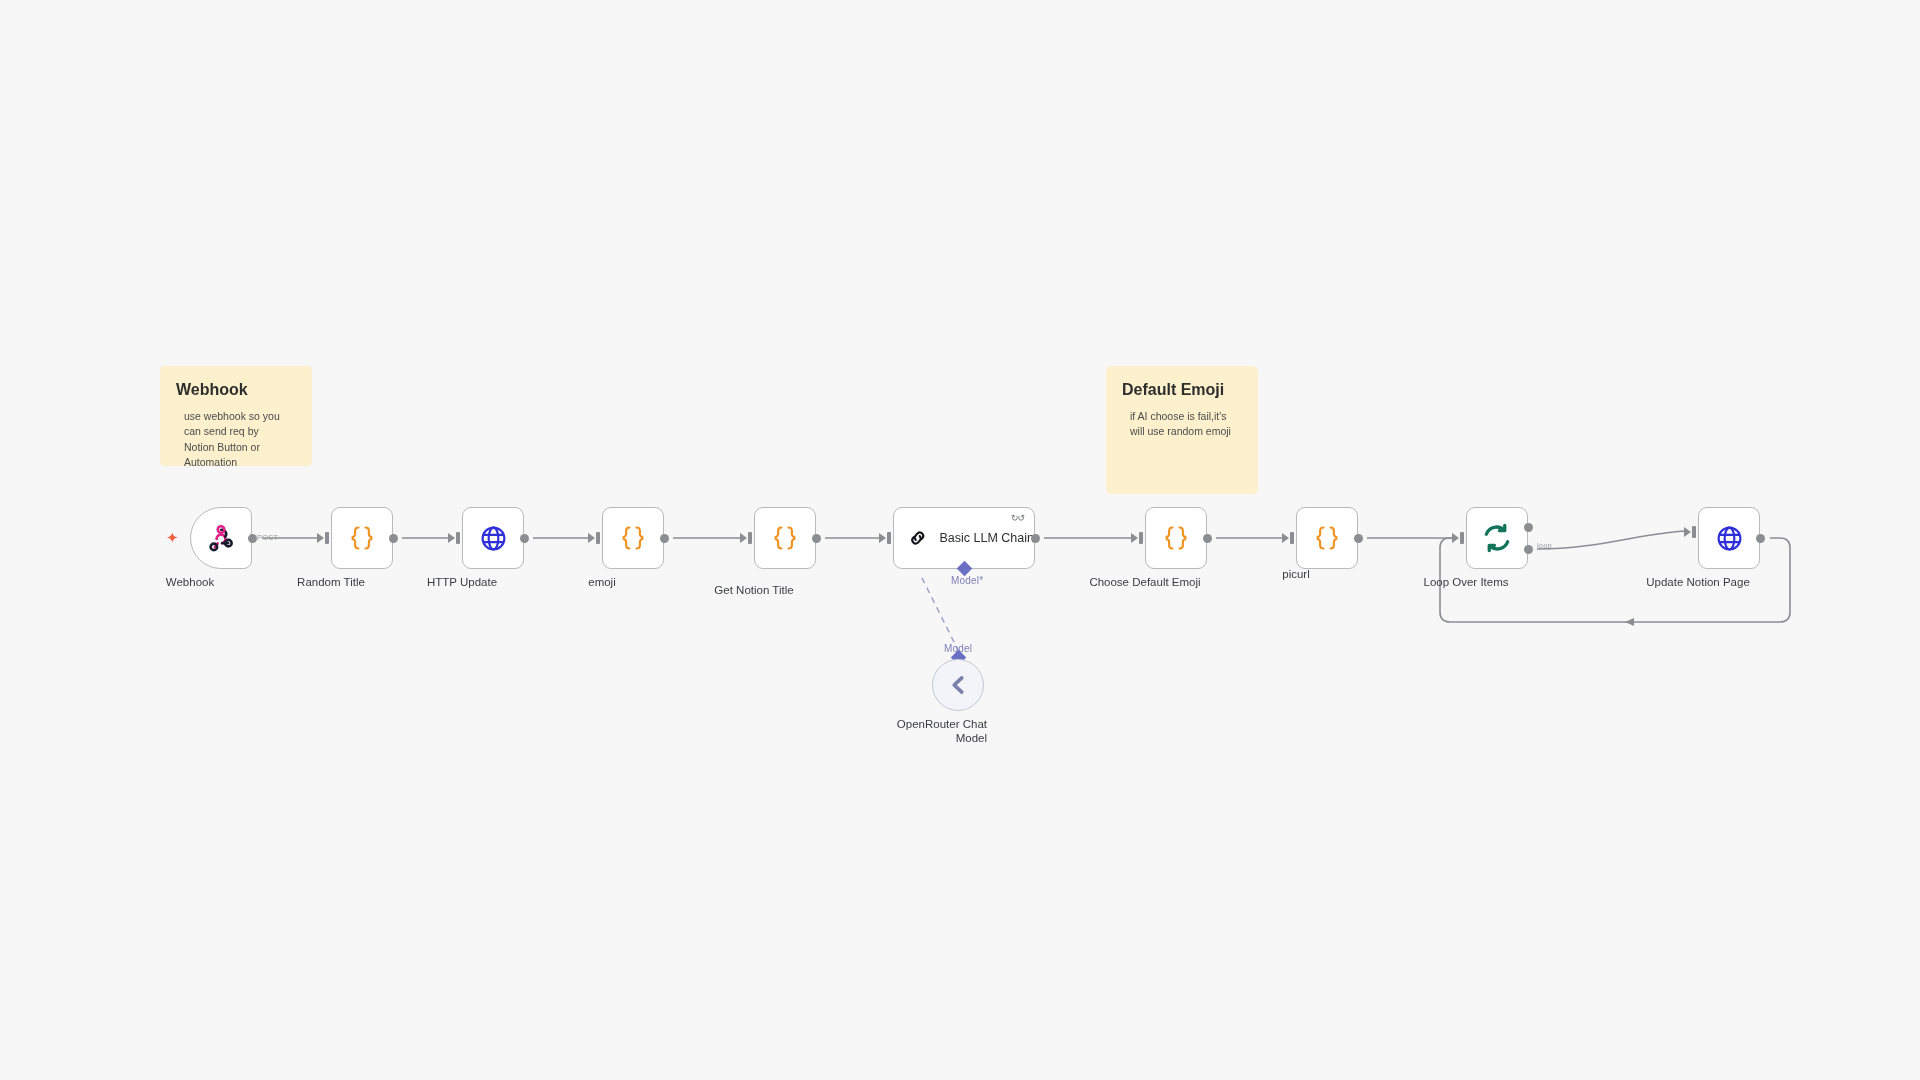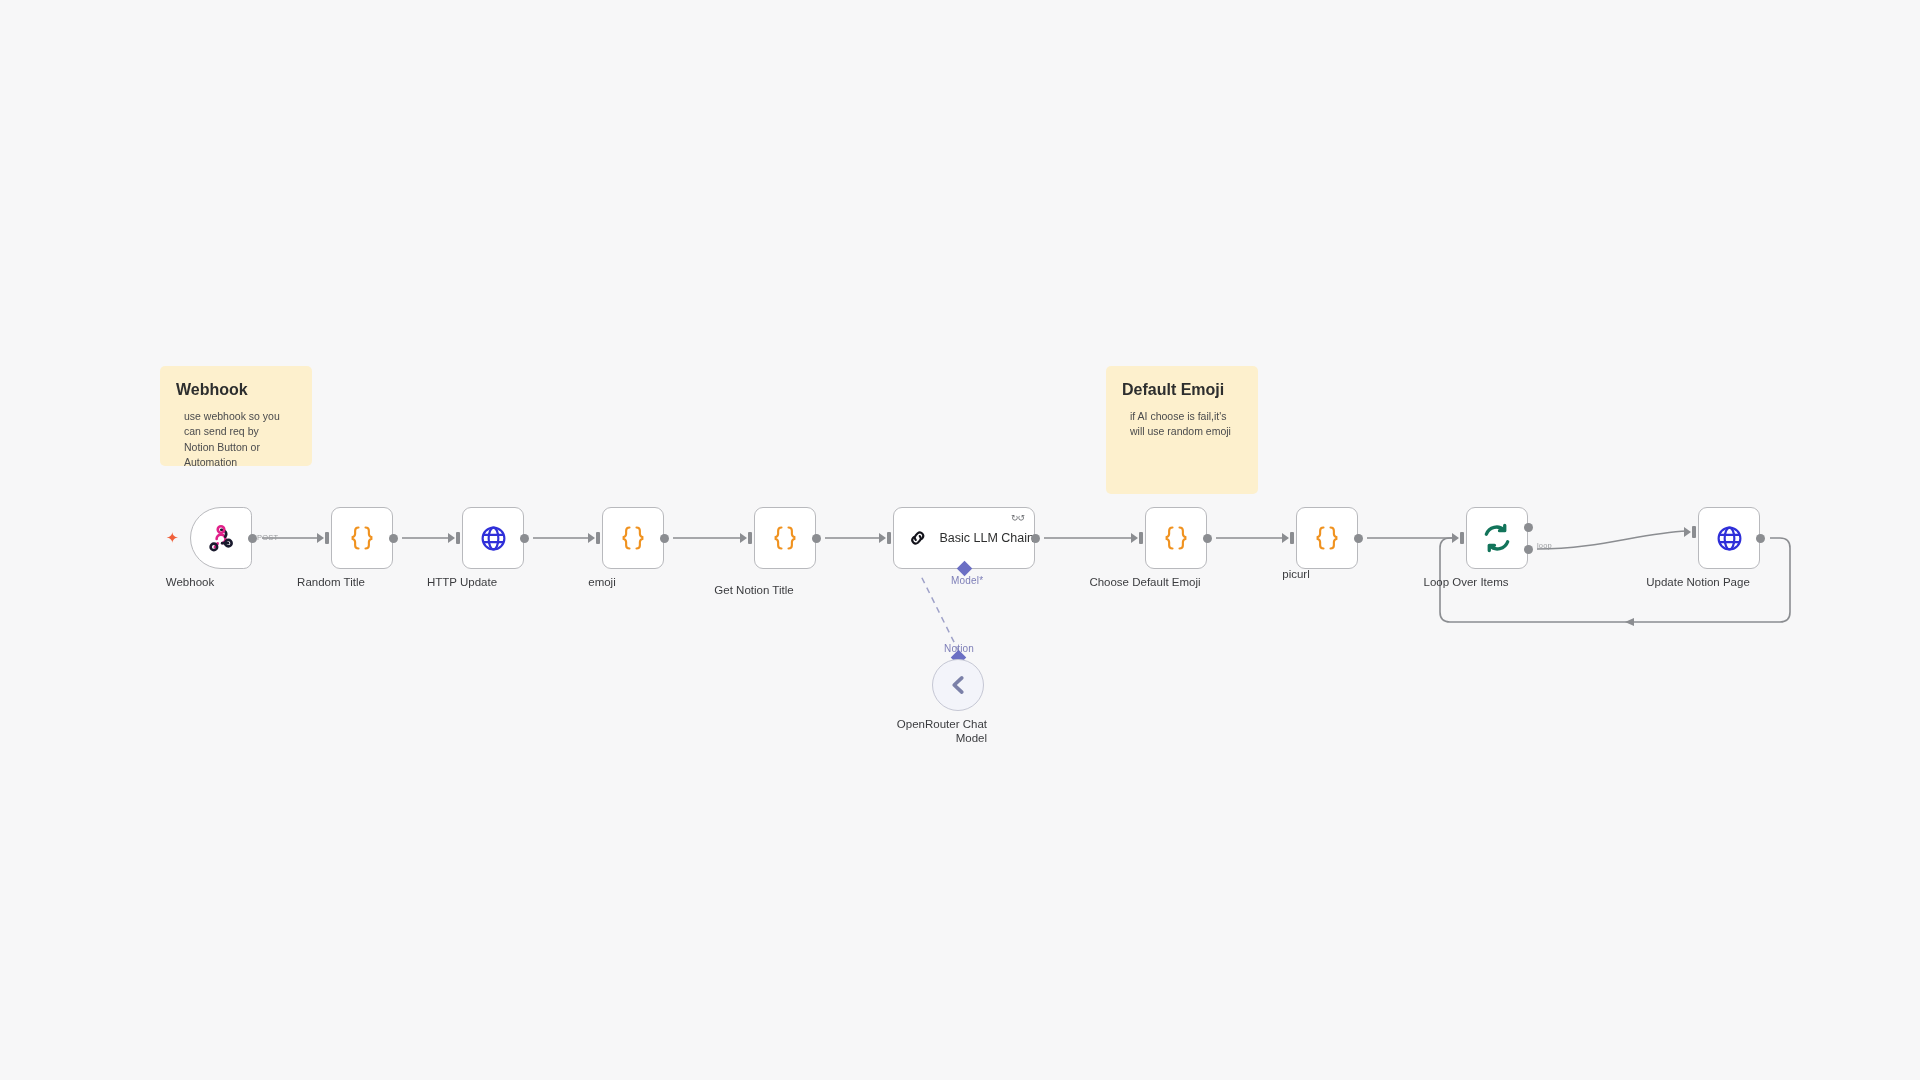--- a/index.html
+++ b/index.html
@@ -293,21 +293,21 @@
         <circle cx="12" cy="12" r="9" fill="none" stroke="#2f2fd9" stroke-width="1.8"></circle>
         <ellipse cx="12" cy="12" rx="4" ry="9" fill="none" stroke="#2f2fd9" stroke-width="1.8"></ellipse>
         <path d="M3.4 9h17.2M3.4 15h17.2" fill="none" stroke="#2f2fd9" stroke-width="1.8"></path>
       </svg>
     </div>
     <div class="dot-out" style="left:58px;top:27px;"></div>
     <div class="node-label" style="top:68px;">Update Notion Page</div>
   </div>
 
   <div class="node" style="left:932px;top:659px;">
-    <div class="port-label" style="left:12px;top:-16px;">Notion</div>
+    <div class="port-label" style="left:12px;top:-16px;">Model</div>
     <div class="diamond" style="left:21px;top:-7px;"></div>
     <div class="node-circle" style="left:0;top:0;">
       <svg width="26" height="26" viewBox="0 0 24 24">
         <path d="M15.5 5.5 L8.5 12 L15.5 18.5" fill="none" stroke="#7b80a8" stroke-width="3.4" stroke-linecap="round" stroke-linejoin="round"></path>
       </svg>
     </div>
     <div class="node-label" style="top:58px;width:110px;text-align:right;">OpenRouter Chat Model</div>
   </div>
 
 </div>

